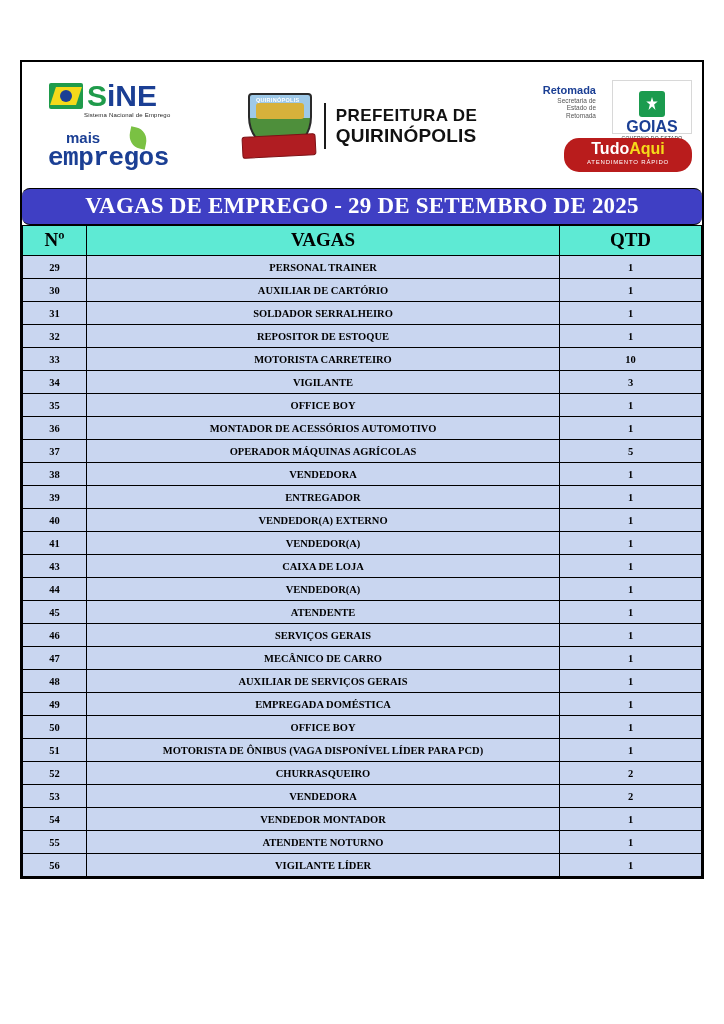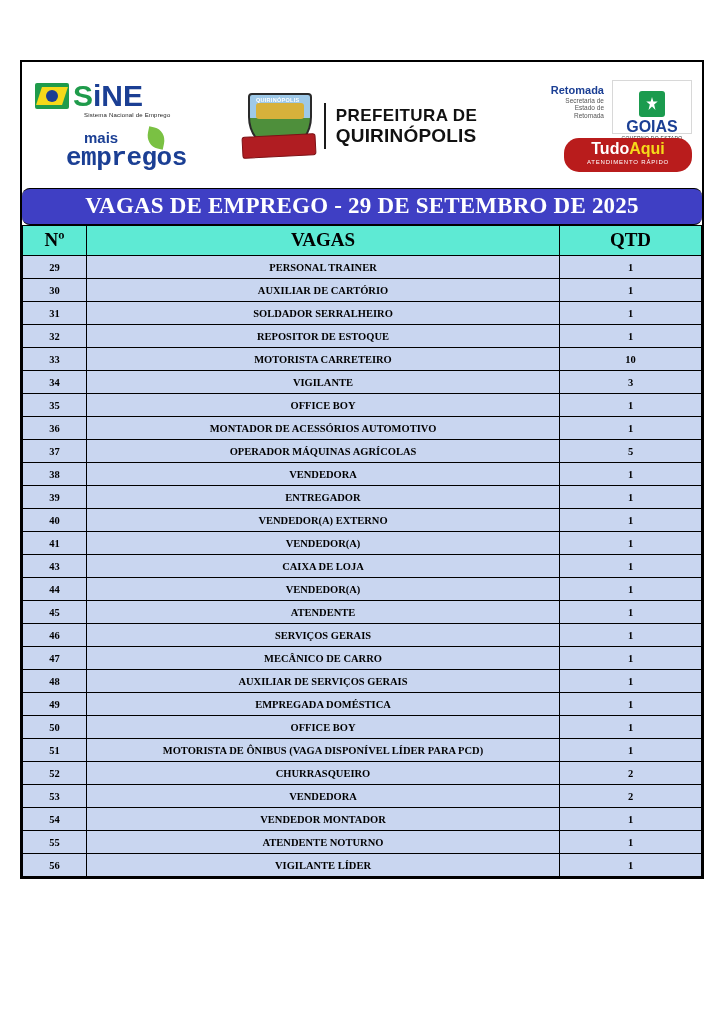--- a/index.html
+++ b/index.html
@@ -40,21 +40,21 @@
     display: flex;
     flex-direction: column;
     align-items: flex-start;
     justify-content: center;
     width: 195px;
   }
   .sine-row {
     display: flex;
     align-items: center;
     gap: 4px;
-    margin-left: 3px;
+    margin-left: 17px;
   }
   .sine-flag {
     width: 34px;
     height: 26px;
     background: #1f9b4b;
     position: relative;
     border-radius: 2px;
     overflow: hidden;
   }
   .sine-flag::before {
@@ -85,21 +85,21 @@
   .sine-sub {
     font-family: "Liberation Sans", sans-serif;
     font-size: 6px;
     color: #222222;
     margin-left: 52px;
     margin-top: 1px;
     letter-spacing: .2px;
   }
   .mais-row {
     margin-top: 12px;
-    margin-left: 34px;
+    margin-left: 16px;
     position: relative;
   }
   .mais-word {
     font-family: "Liberation Sans", sans-serif;
     font-size: 15px;
     color: #1b3f94;
     font-weight: bold;
     line-height: 1;
     margin-left: 18px;
   }
@@ -188,21 +188,21 @@
   .hdr-right {
     display: flex;
     flex-direction: column;
     align-items: flex-end;
     width: 200px;
     gap: 4px;
   }
   .hdr-right-top {
     display: flex;
     align-items: flex-start;
-    gap: 8px;
+    gap: 16px;
   }
   .retomada {
     text-align: right;
     line-height: 1.15;
     font-family: "Liberation Sans", sans-serif;
     padding-top: 4px;
   }
   .retomada .rt-title {
     color: #1b3f94;
     font-weight: bold;

